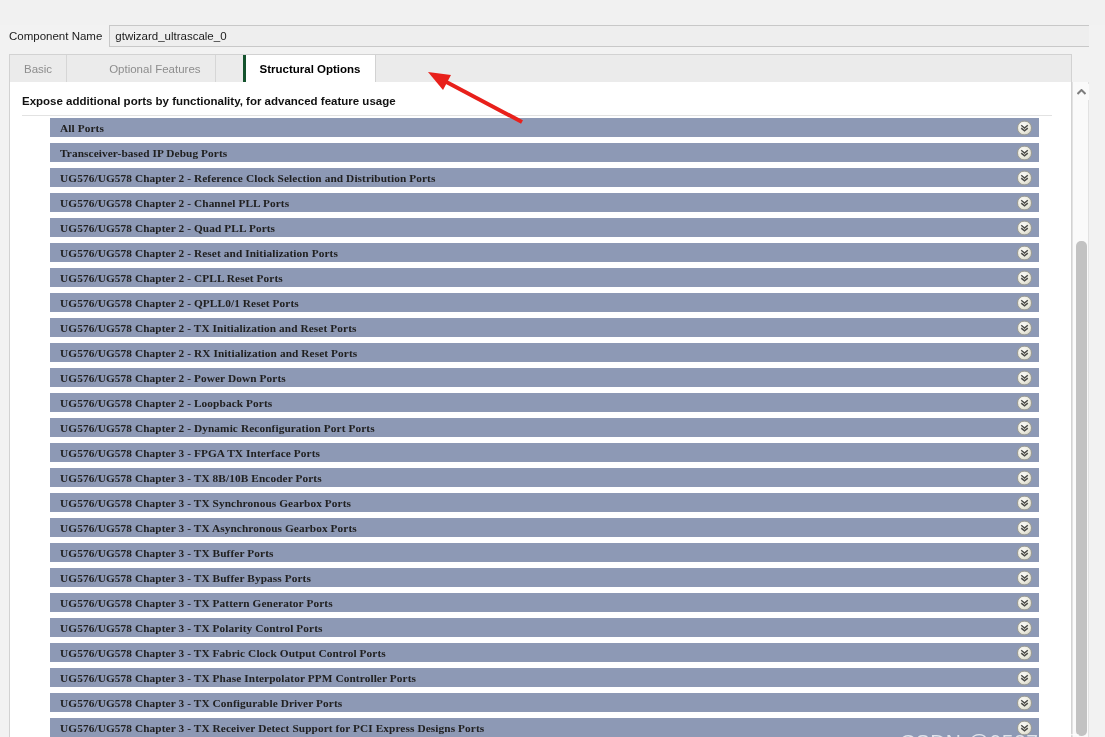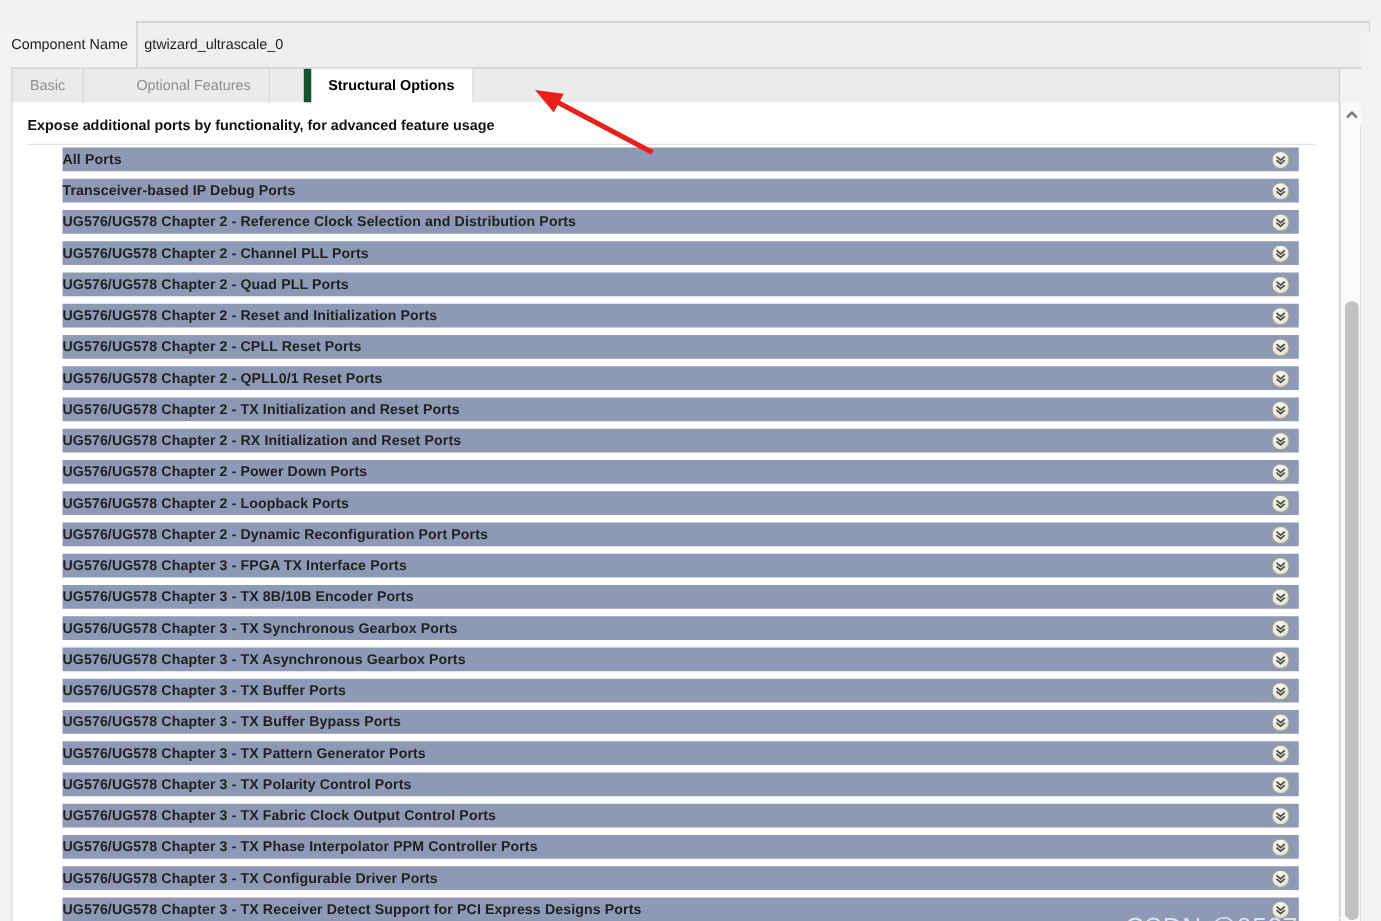--- a/index.html
+++ b/index.html
@@ -27,21 +27,21 @@
   }
   #comp-label {
     font-size: 11.5px;
     color: #1b1b1b;
     padding-left: 9px;
     padding-right: 7px;
     white-space: nowrap;
   }
   #comp-input {
     flex: 1;
-    height: 38px;
+    height: 22px;
     background: #eeeeee;
     border: 1px solid #c8c8c8;
     border-right: 1px solid #d4d4d4;
     font-size: 11.5px;
     color: #1b1b1b;
     padding-left: 5px;
     display: flex;
     align-items: center;
     margin-right: 9px;
     outline: none;
@@ -68,21 +68,21 @@
     color: #8d8d8d;
     border-right: 1px solid #d6d6d6;
     white-space: nowrap;
     background: transparent;
   }
   .tab.active {
     background: #ffffff;
     color: #000000;
     font-weight: bold;
     border-right: 1px solid #d2d2d2;
-    border-left: 6px solid #14532d;
+    border-left: 3px solid #14532d;
     margin-left: -1px;
   }
 
   
   #panel {
     position: absolute;
     left: 9px; top: 57px;
     width: 1063px; height: 676px;
     background: #ffffff;
     border: 1px solid #d2d2d2;
@@ -116,22 +116,24 @@
     height: 19px;
     margin-bottom: 6px;
     background: #8d99b5;
     display: flex;
     align-items: center;
   }
   .port-label {
     font-size: 11.3px;
     font-weight: bold;
     color: #202020;
+    padding-left: 10px;
     white-space: nowrap;
     letter-spacing: 0.1px;
+    font-family: Liberation Serif, serif;
   }
   .expand-btn {
     position: absolute;
     right: 7px;
     top: 50%;
     transform: translateY(-50%);
     width: 15px; height: 15px;
     border-radius: 50%;
     background: radial-gradient(circle at 38% 32%, #fbfbf8 0%, #ebeade 55%, #cfcec0 100%);
     border: 1px solid #9e9e92;

